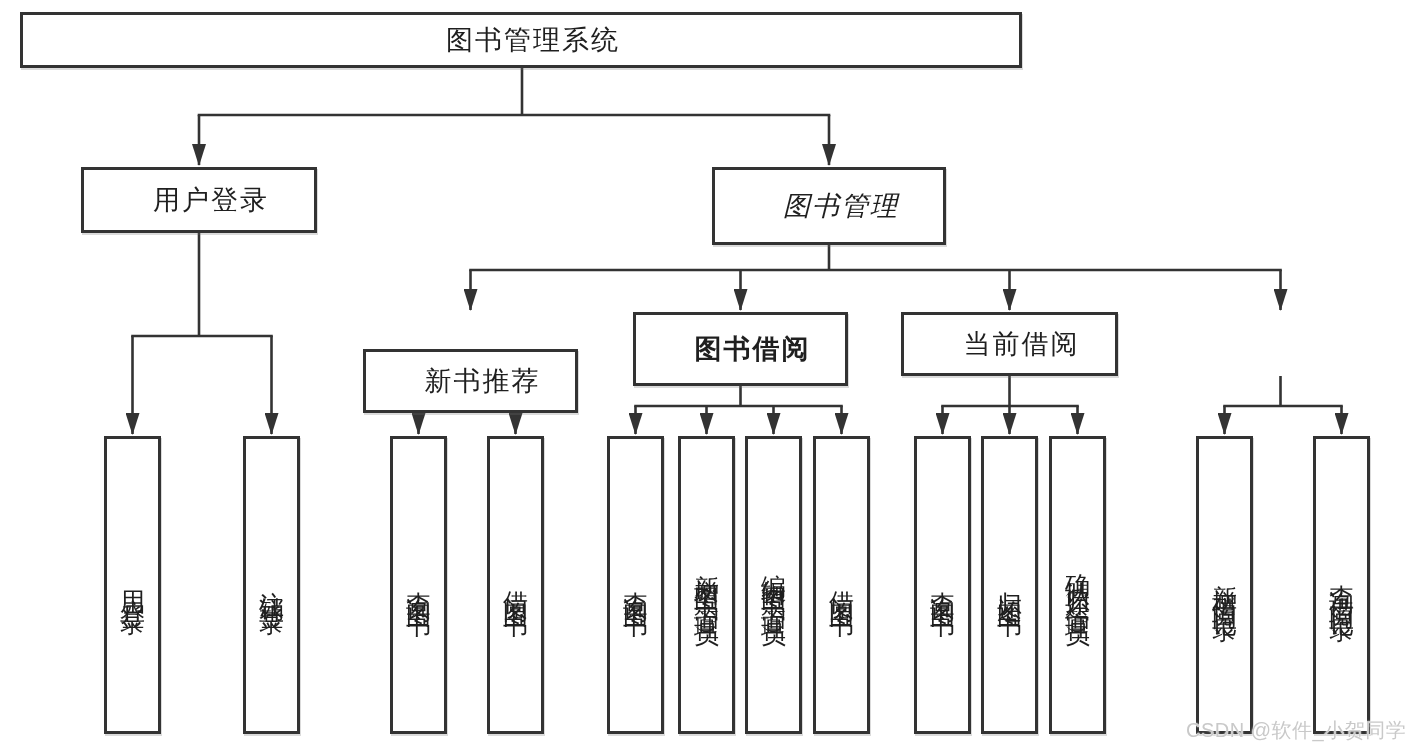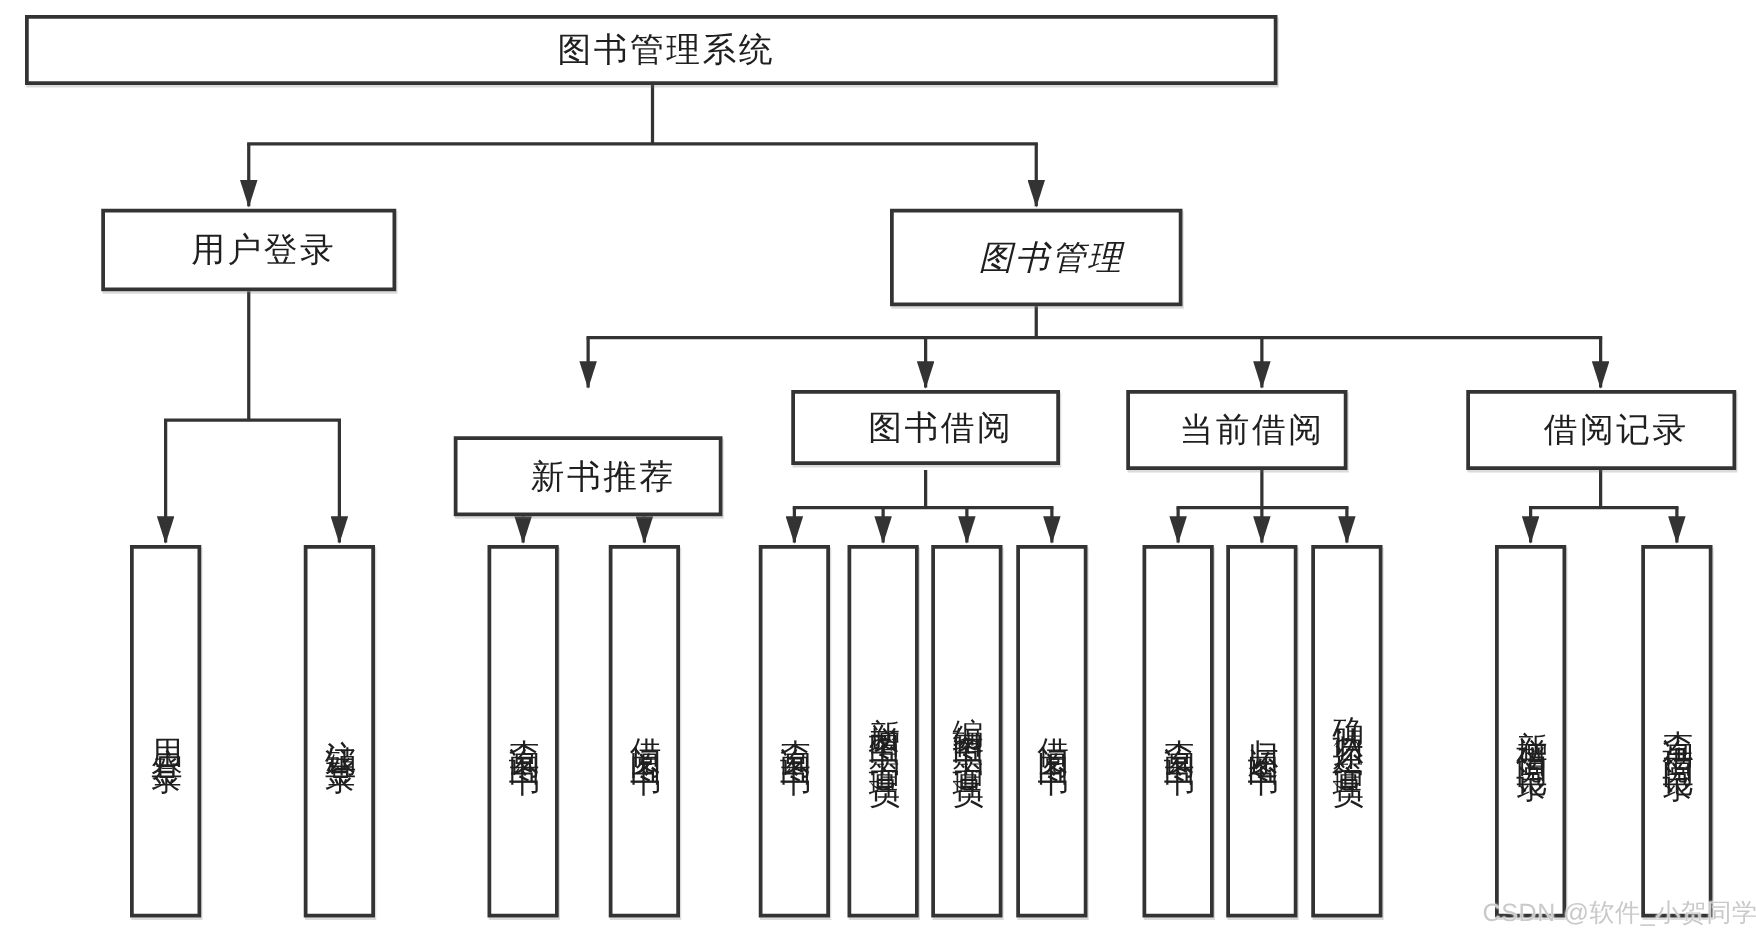--- a/index.html
+++ b/index.html
@@ -125,23 +125,22 @@
     <path class="conn" d="M1224.5 406 L1224.5 434" marker-end="url(#arrow)"></path>
     <path class="conn" d="M1341.5 406 L1341.5 434" marker-end="url(#arrow)"></path>
   </svg>
 
   <div class="node hbox" style="left:20px; top:12px; width:1002px; height:56px;">图书管理系统</div>
 
   <div class="node hbox" style="left:81px; top:167px; width:236px; height:66px;">用户登录</div>
   <div class="node hbox" style="left:712px; top:167px; width:234px; height:78px;font-style:italic;">图书管理</div>
 
   <div class="node hbox" style="left:363px; top:312px; width:215px; height:64px;margin-top:37px;">新书推荐</div>
-  <div class="node hbox" style="left:633px; top:312px; width:215px; height:60px;">图书借阅</div>
-  <div class="node hbox" style="left:901px; top:312px; width:177px; height:64px;">当前借阅</div>
-  <div class="node hbox" style="left:1173px; top:312px; width:216px; height:64px;">借阅记录</div>
+  <div class="node hbox" style="left:633px; top:312px; width:215px; height:74px;font-weight:bold;">图书借阅</div>
+  <div class="node hbox" style="left:901px; top:312px; width:217px; height:64px;">当前借阅</div>
 
   <div class="node vbox" style="left:104px; top:436px; width:57px; height:298px;">用户登录</div>
   <div class="node vbox" style="left:243px; top:436px; width:57px; height:298px;">注销登录</div>
 
   <div class="node vbox" style="left:390px; top:436px; width:57px; height:298px;">查询图书</div>
   <div class="node vbox" style="left:487px; top:436px; width:57px; height:298px;">借阅图书</div>
 
   <div class="node vbox" style="left:607px; top:436px; width:57px; height:298px;">查询图书</div>
   <div class="node vbox" style="left:678px; top:436px; width:57px; height:298px;">新增图书（管理员）</div>
   <div class="node vbox" style="left:745px; top:436px; width:57px; height:298px;">编辑图书（管理员）</div>

